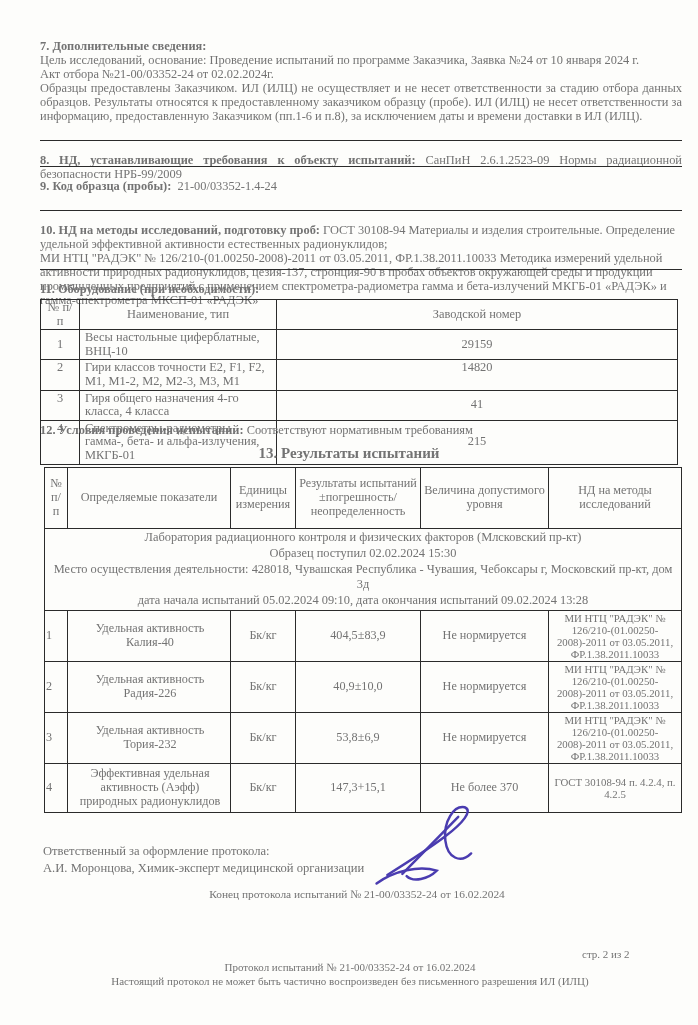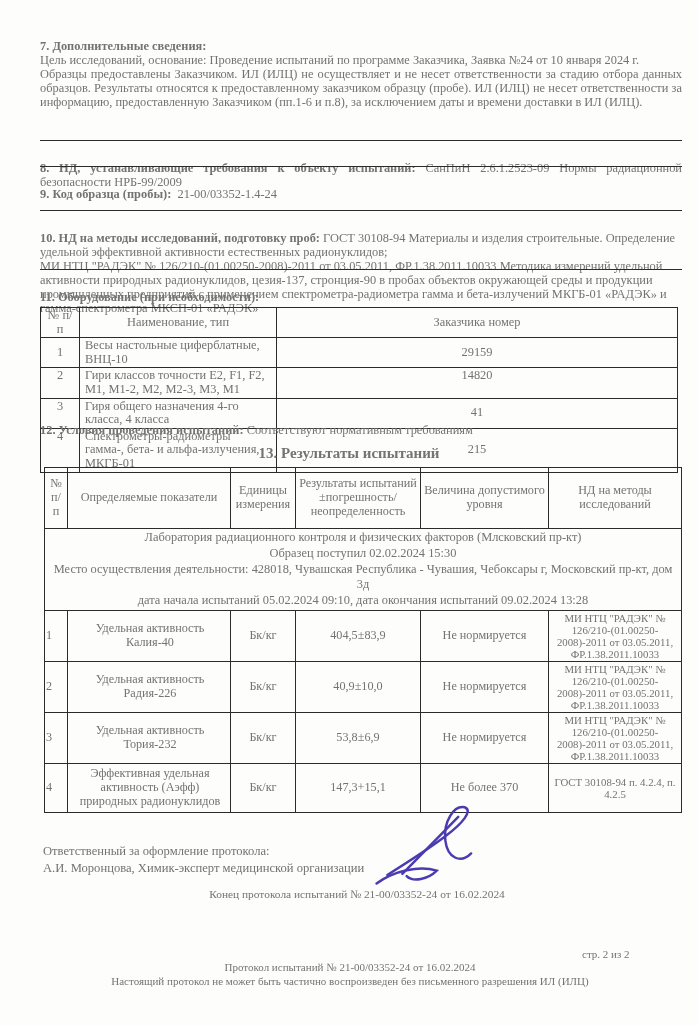--- a/index.html
+++ b/index.html
@@ -5,21 +5,21 @@
   html,body{margin:0;padding:0;background:#e8e8e8;}
   .page{
     position:relative;width:698px;height:1025px;background:#fdfdfb;
     font-family:"Liberation Serif","DejaVu Serif",serif;color:#737373;
     overflow:hidden;margin:0 auto;
   }
   .abs{position:absolute;}
   .b{font-weight:bold;}
   .body-text{font-size:12.4px;line-height:14px;}
   .sec{left:40px;width:642px;}
-  .rule{border-top:1.4px solid #2b2b2b;padding-top:20px;}
+  .rule{border-top:1.4px solid #2b2b2b;padding-top:12px;}
   .just{text-align:justify;}
   table{border-collapse:collapse;table-layout:fixed;}
   td{border:1px solid #2b2b2b;overflow:hidden;margin-left:34px;}
   
   .et{width:637px;font-size:12.4px;line-height:13.6px;margin-top:3px;}
   .et td{padding:1px 5px;vertical-align:middle;}
   .et .c{text-align:center;}
   .et tr.hdr td{height:22px;text-align:center;}
   
   .rt{width:637px;font-size:12.2px;line-height:13.8px;}
@@ -38,20 +38,21 @@
   .title13{font-size:15px;text-align:center;width:100%;}
 </style>
 </head>
 <body>
 
 <div class="page">
 
   <div class="abs sec body-text" style="top:39px;">
     <div class="b">7. Дополнительные сведения:</div>
     <div>Цель исследований, основание: Проведение испытаний по программе Заказчика, Заявка №24 от 10 января 2024 г.</div>
+    <div>Акт отбора №21-00/03352-24 от 02.02.2024г.</div>
     <div class="just">Образцы предоставлены Заказчиком. ИЛ (ИЛЦ) не осуществляет и не несет ответственности за стадию отбора данных образцов. Результаты относятся к предоставленному заказчиком образцу (пробе). ИЛ (ИЛЦ) не несет ответственности за информацию, предоставленную Заказчиком (пп.1-6 и п.8), за исключением даты и времени доставки в ИЛ (ИЛЦ).</div>
   </div>
 
   <div class="abs sec body-text rule just" style="top:140px;">
     <span class="b">8. НД, устанавливающие требования к объекту испытаний:</span>
     <span>СанПиН 2.6.1.2523-09 Нормы радиационной безопасности НРБ-99/2009</span>
   </div>
 
   <div class="abs sec body-text rule" style="top:166px;">
     <span class="b">9. Код образца (пробы):</span>&nbsp;
@@ -71,21 +72,21 @@
     <table class="et">
       <colgroup>
           <col style="width:39px">
           <col style="width:197px">
           <col style="width:401px">
         </colgroup>
       <tbody>
           <tr class="hdr">
         <td>№ п/п</td>
         <td>Наименование, тип</td>
-        <td>Заказчика номер</td>
+        <td>Заводской номер</td>
       </tr>
       <tr style="height:15px;">
         <td class="c">1</td>
         <td>Весы настольные циферблатные, ВНЦ-10</td>
         <td class="c">29159</td>
       </tr>
       <tr style="height:28px;">
         <td class="c" style="vertical-align:top;">2</td>
         <td>Гири классов точности Е2, F1, F2, М1, М1-2, М2, М2-3, М3, М1</td>
         <td class="c" style="vertical-align:top;">14820</td>

